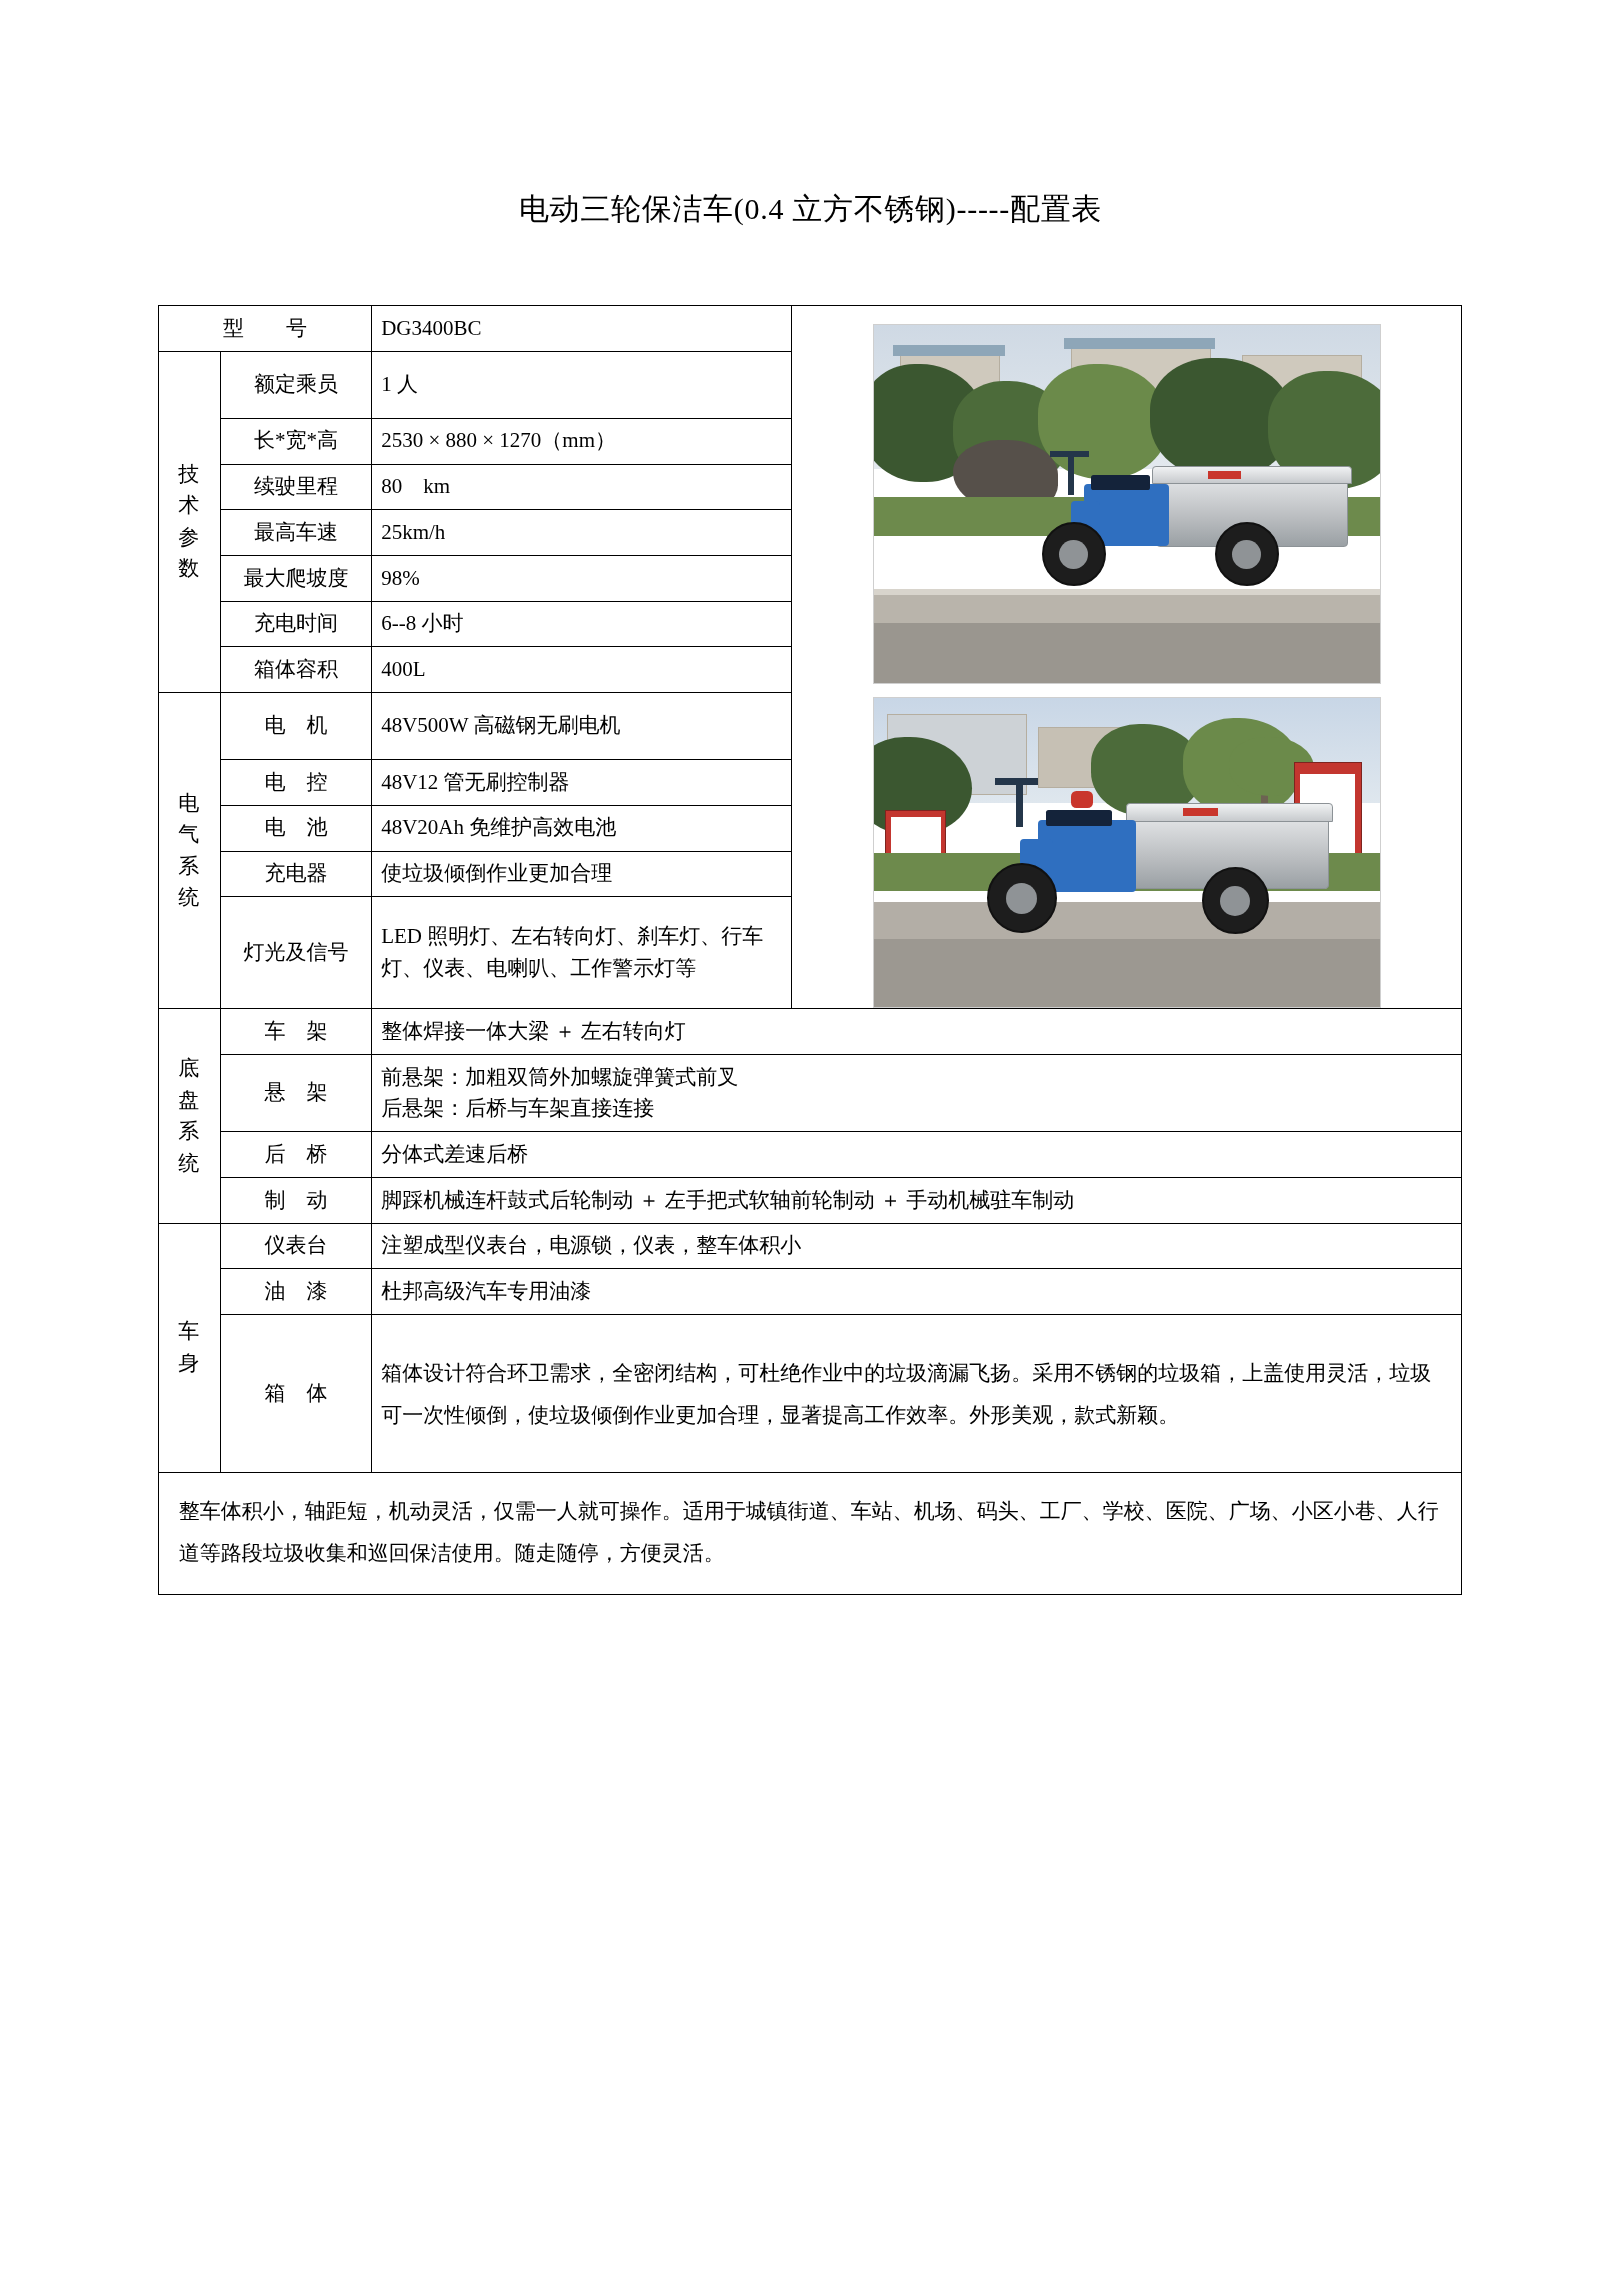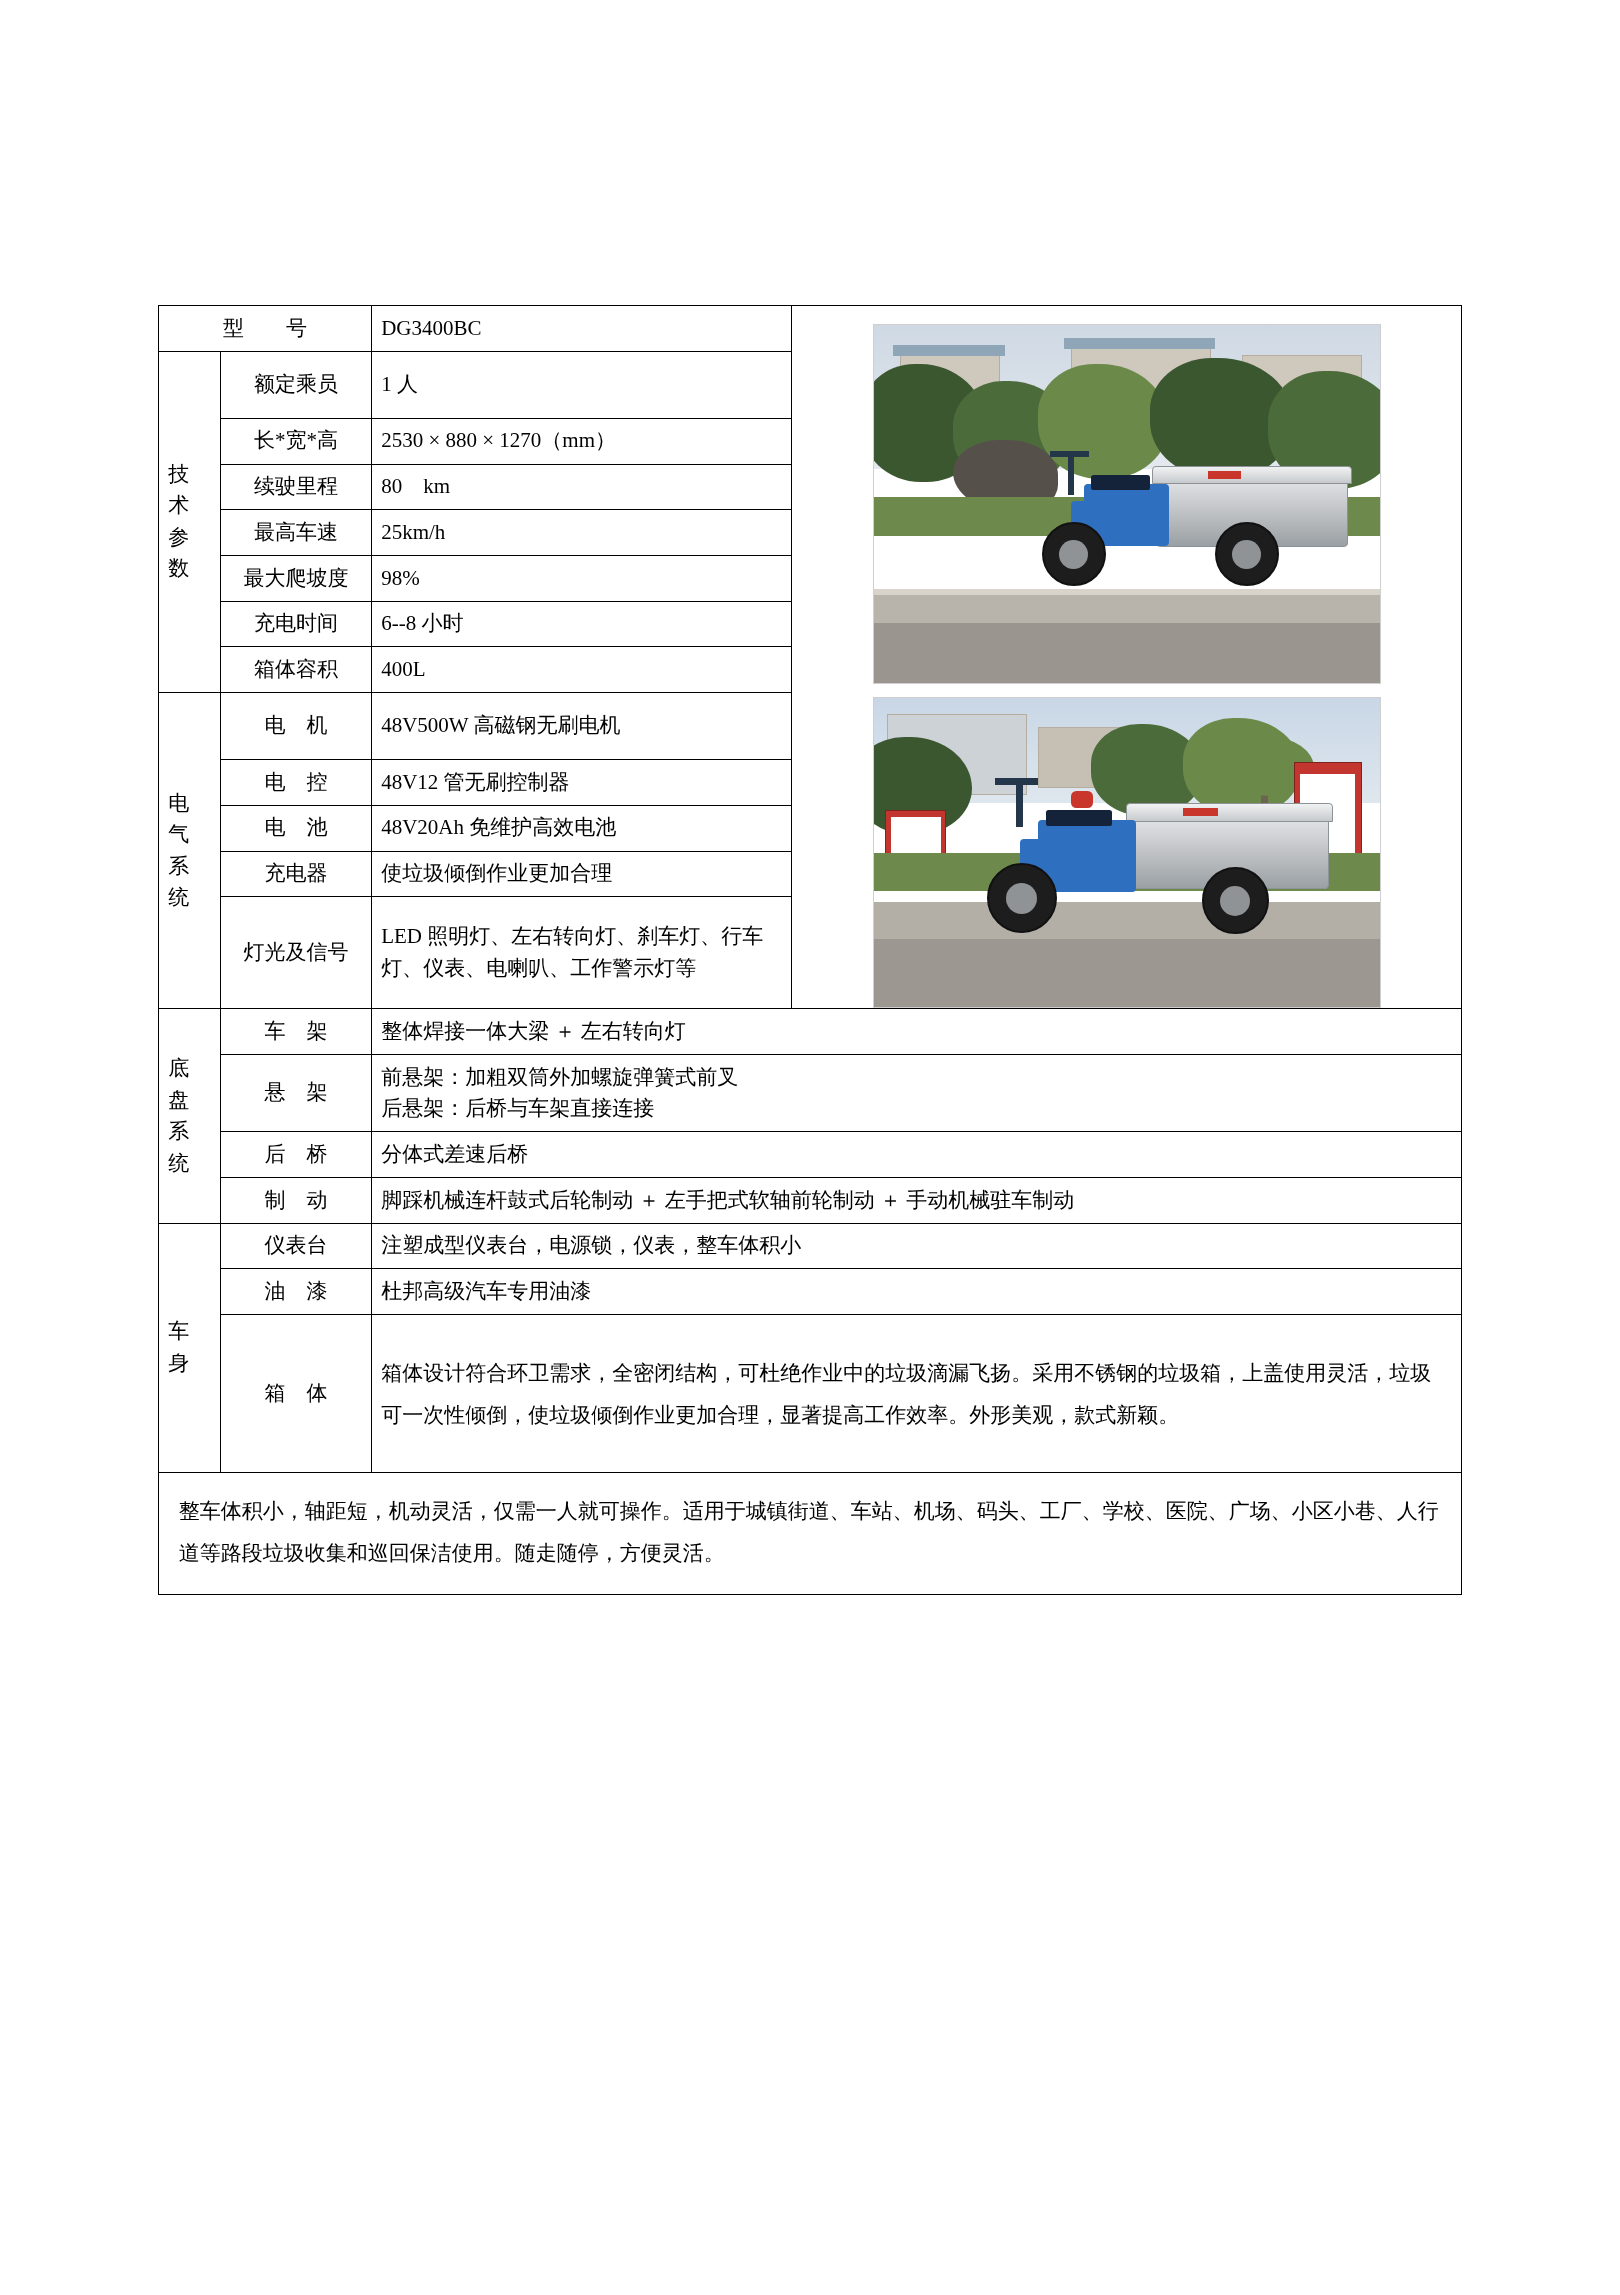--- a/index.html
+++ b/index.html
@@ -46,20 +46,21 @@
     padding: 6.6px 9.2px;
     vertical-align: middle;
     line-height: 1.5;
     font-size: 21px;
   }
   .lbl-center {
     text-align: center;
     white-space: nowrap;
   }
   .vert-label {
+    text-align: center;
     font-size: 21px;
     letter-spacing: 1.3px;
     line-height: 1.55;
     width: 62px;
   }
   .vert-label span {
     display: block;
   }
   .cell-val {
     text-align: left;
@@ -185,20 +186,21 @@
     position: absolute;
     background: #56504a;
     border-radius: 48% 52% 40% 60%;
   }
 </style>
 </head>
 <body>
 
 <div class="page">
 
+  <div class="doc-title">电动三轮保洁车(0.4 立方不锈钢)-----配置表</div>
 
   <table class="spec">
     <colgroup>
       <col style="width:62px">
       <col style="width:151px">
       <col style="width:420px">
       <col style="width:670px">
     </colgroup>
     <tbody>
 

